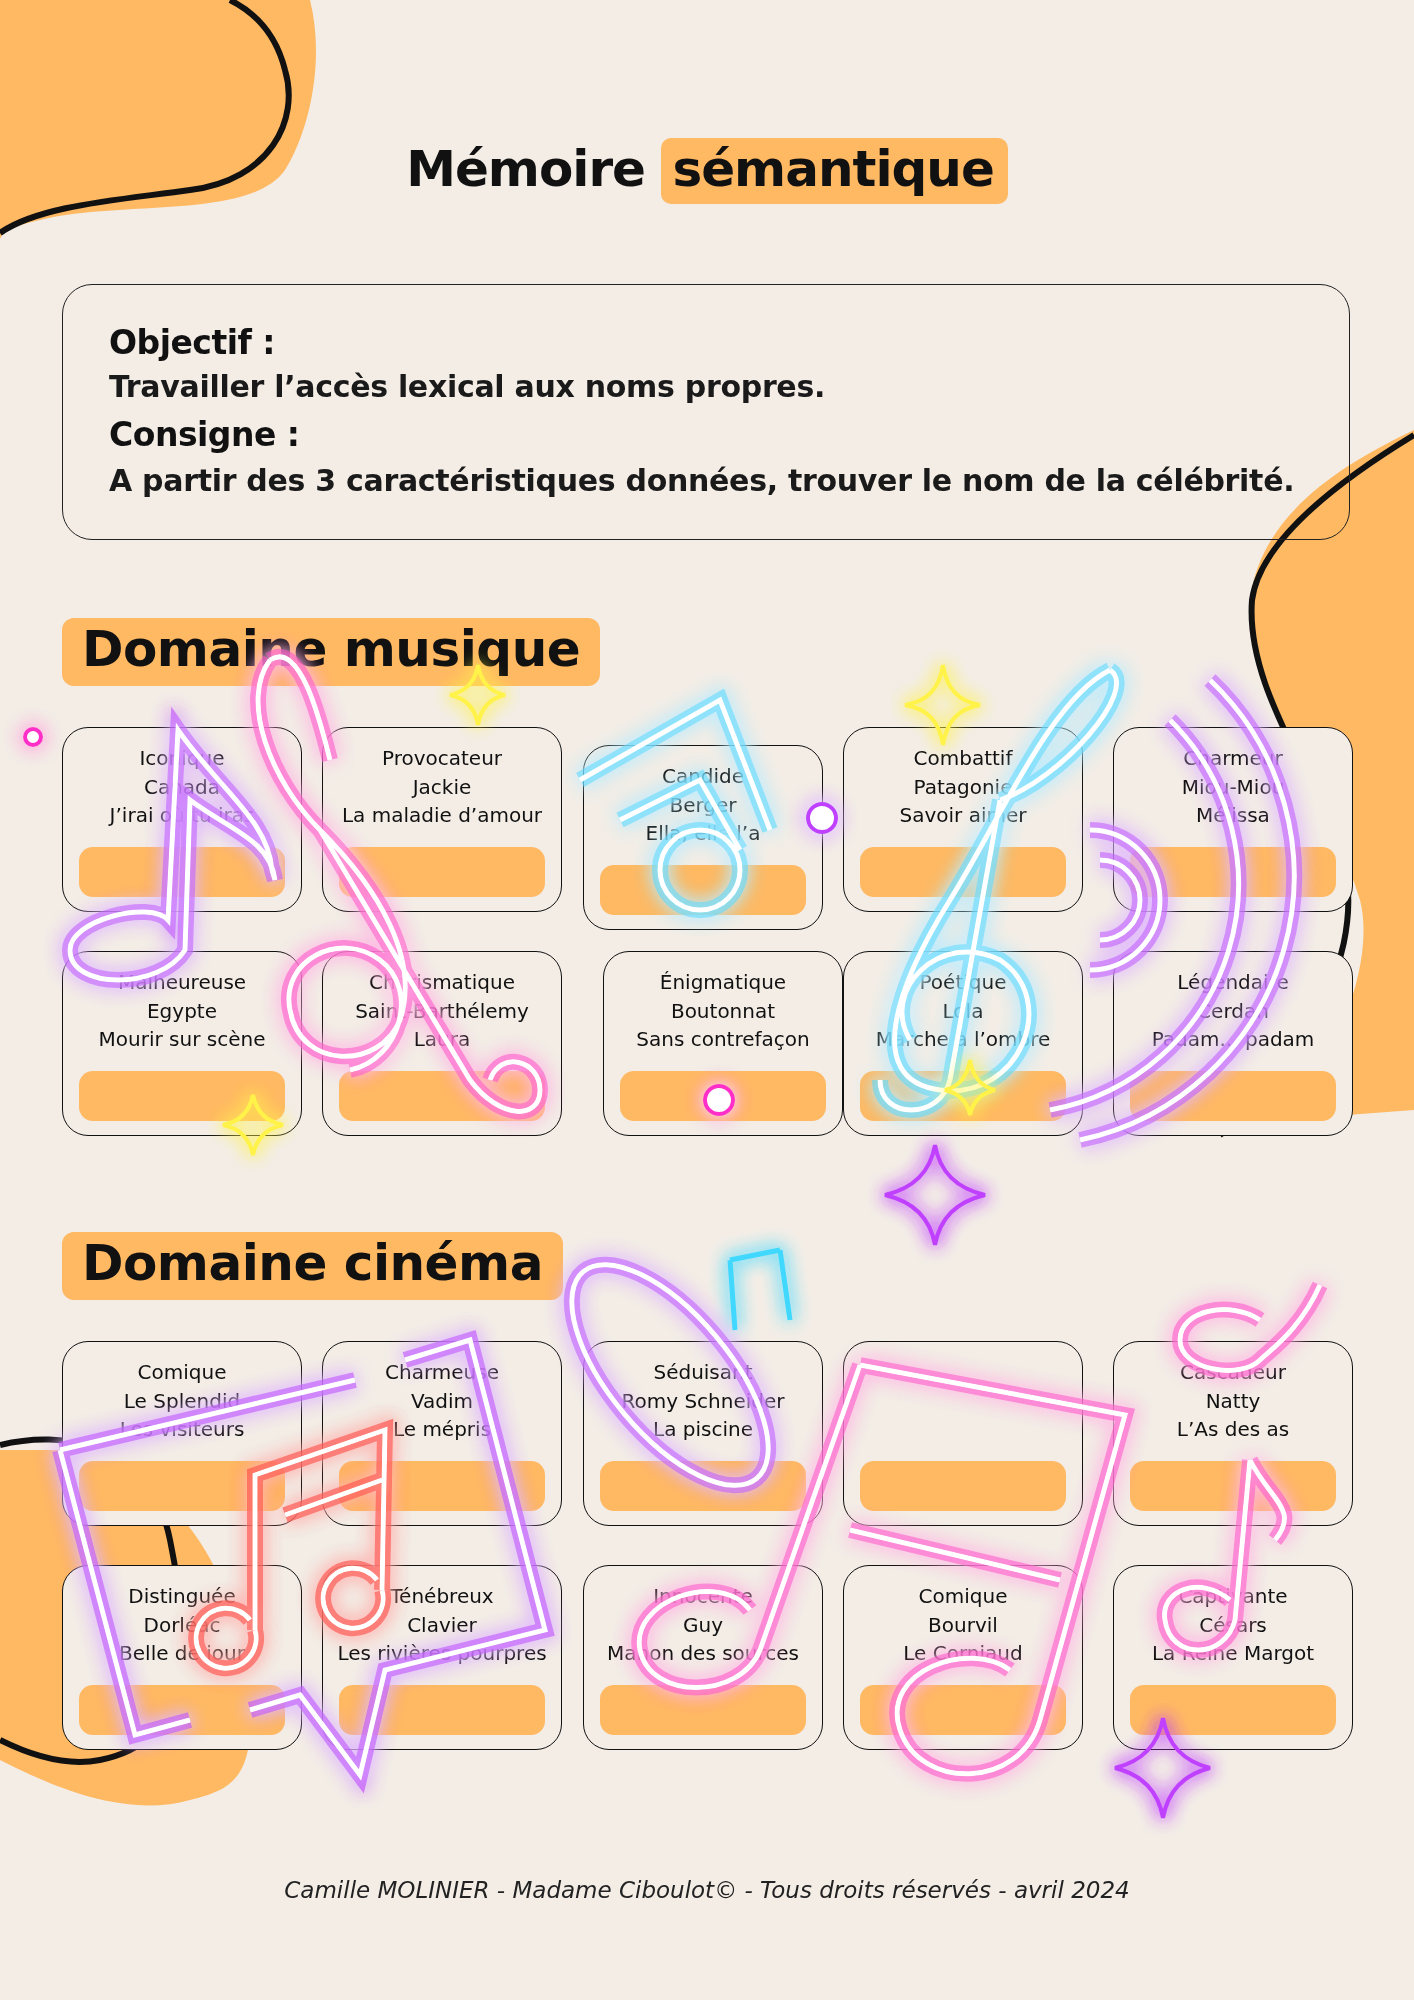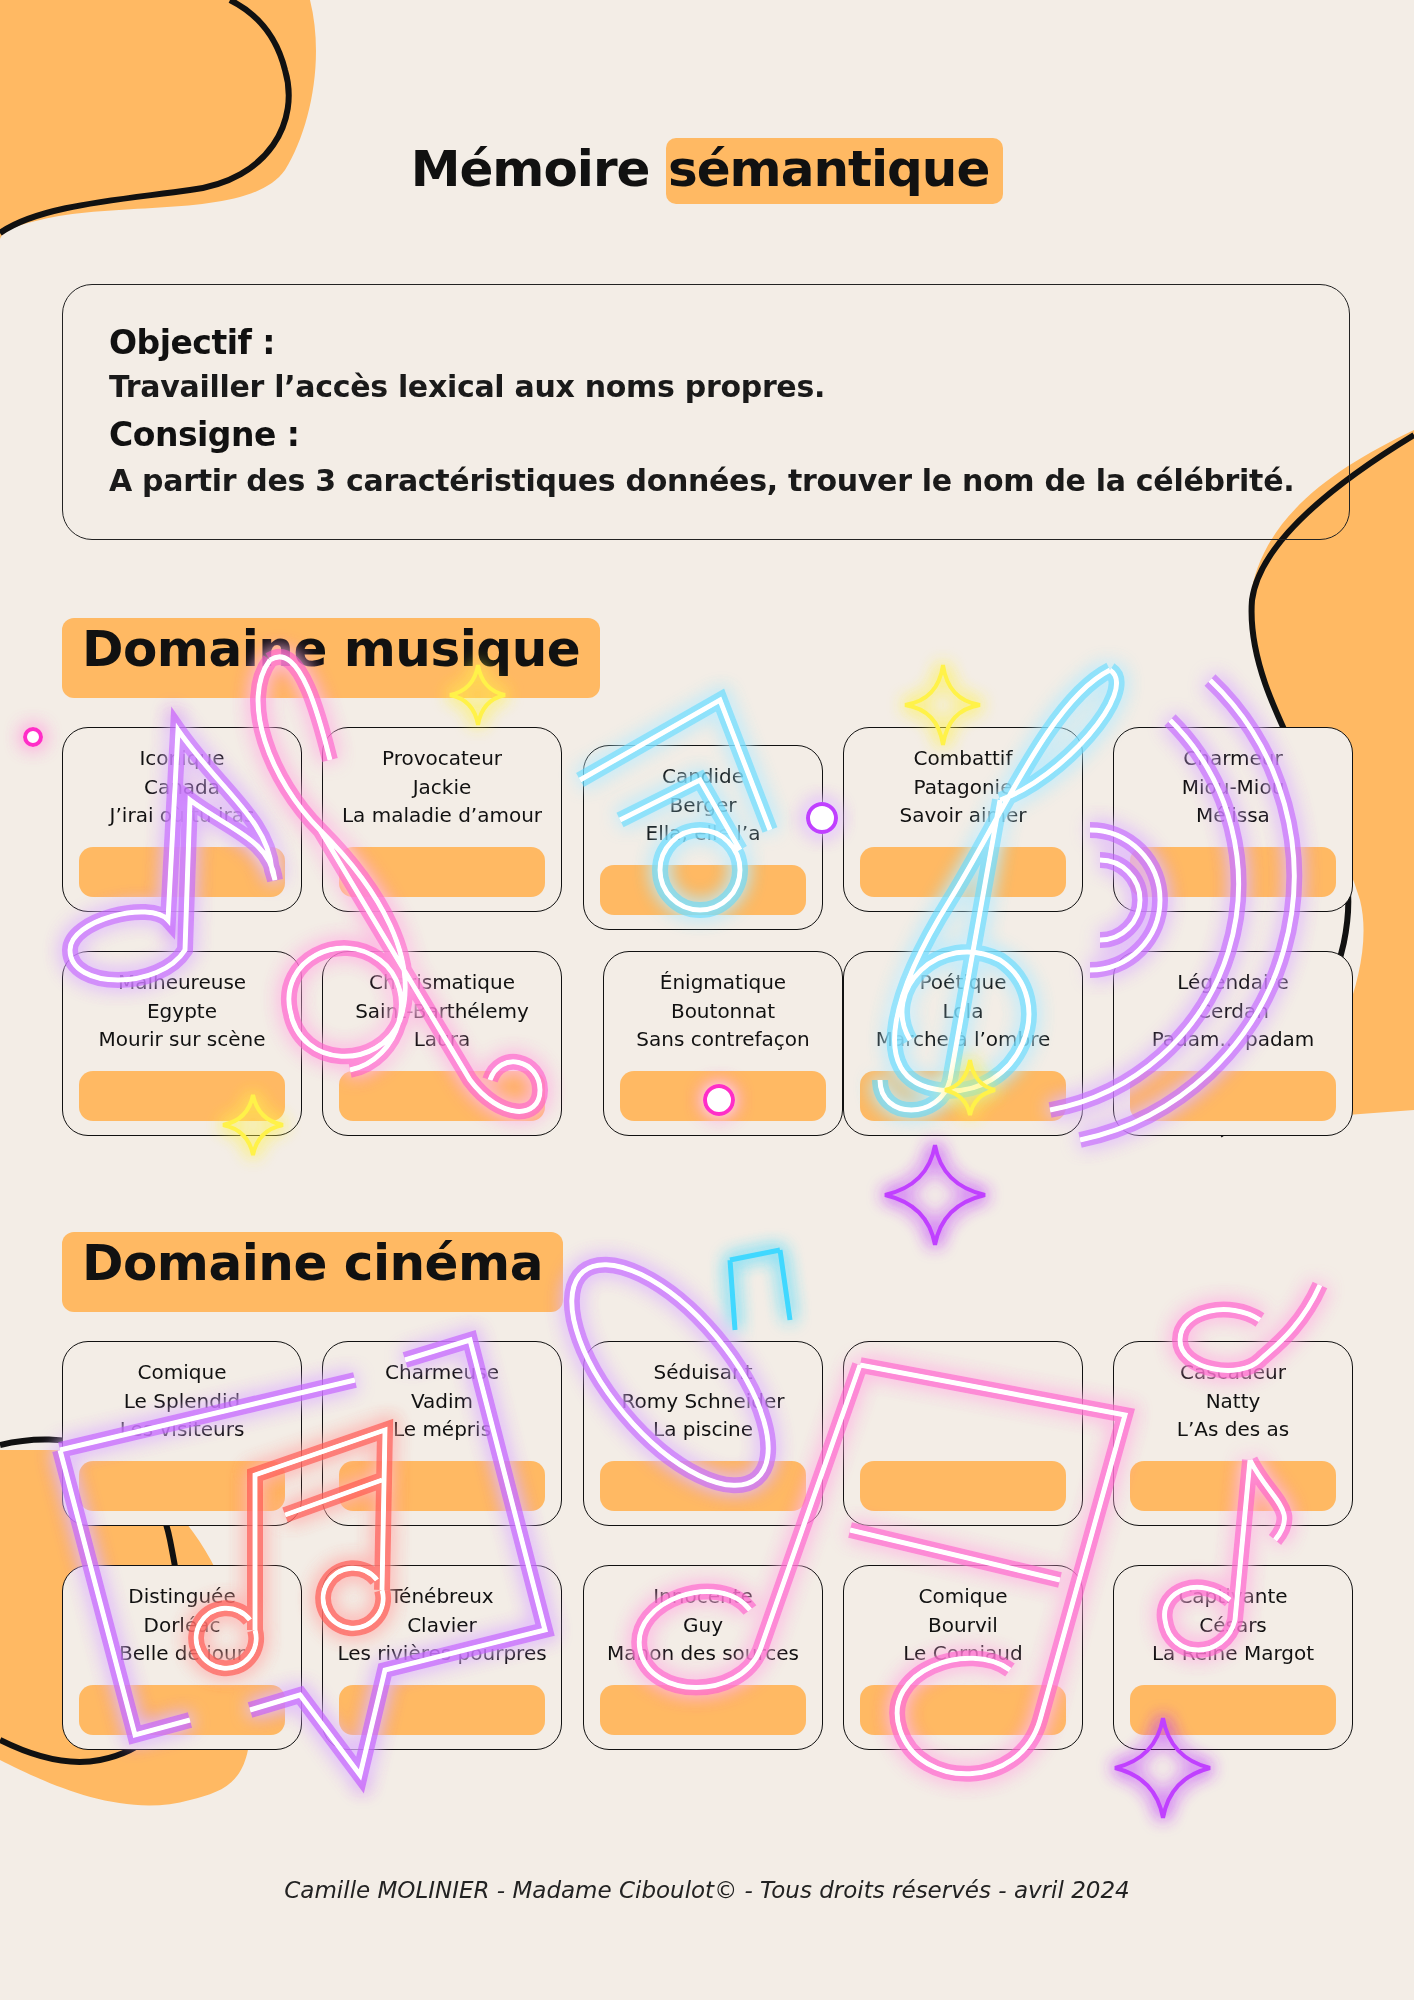--- a/index.html
+++ b/index.html
@@ -1,22 +1,22 @@
 <!DOCTYPE html>
 <html><head>
 <meta charset="utf-8">
 <style>
   html, body { margin:0; padding:0; }
   body { width:1414px; height:2000px; position:relative; overflow:hidden; background:#f3ede6; font-family:"DejaVu Sans", sans-serif; color:#111; }
   .title { position:absolute; top:140px; left:0; width:1414px; text-align:center; font-weight:bold; font-size:50px; letter-spacing:-1px; }
-  .title .hl { background:#ffb963; border-radius:10px; padding:2px 14px 6px 2px; }
+  .title .hl { background:#ffb963; border-radius:10px; padding:2px 14px 6px 11px; }
   .objbox { position:absolute; left:62px; top:284px; width:1288px; height:256px; border:1.5px solid #222; border-radius:30px; box-sizing:border-box; }
   .objbox .lbl { position:absolute; left:46px; font-weight:bold; font-size:33px; letter-spacing:-0.5px; }
   .objbox .txt { position:absolute; left:46px; font-size:30px; letter-spacing:-0.3px; color:#1a1a1a;font-weight:bold; }
-  .section { position:absolute; left:62px; background:#ffb963; border-radius:12px; font-weight:bold; font-size:50px; padding:2px 20px 20px 20px; letter-spacing:-0.5px; }
+  .section { position:absolute; left:62px; background:#ffb963; border-radius:12px; font-weight:bold; font-size:50px; padding:2px 20px 8px 20px; letter-spacing:-0.5px; }
   .card { position:absolute; width:240px; height:185px; border:1.5px solid #111; border-radius:26px; box-sizing:border-box; background:#f3ede6; }
   .card .lines { position:absolute; top:16px; left:0; width:100%; text-align:center; font-size:20px; line-height:28.5px; color:#111; }
   .card .answer { position:absolute; left:16px; right:16px; bottom:14px; height:50px; background:#ffb963; border-radius:14px; }
   .footer { position:absolute; top:1877px; left:0; width:1414px; text-align:center; font-style:italic; font-size:23px; color:#222; }
   svg.deco { position:absolute; left:0; top:0; pointer-events:none; }
   svg.neon { position:absolute; left:0; top:0; pointer-events:none; }
 </style>
 </head>
 <body>
 

